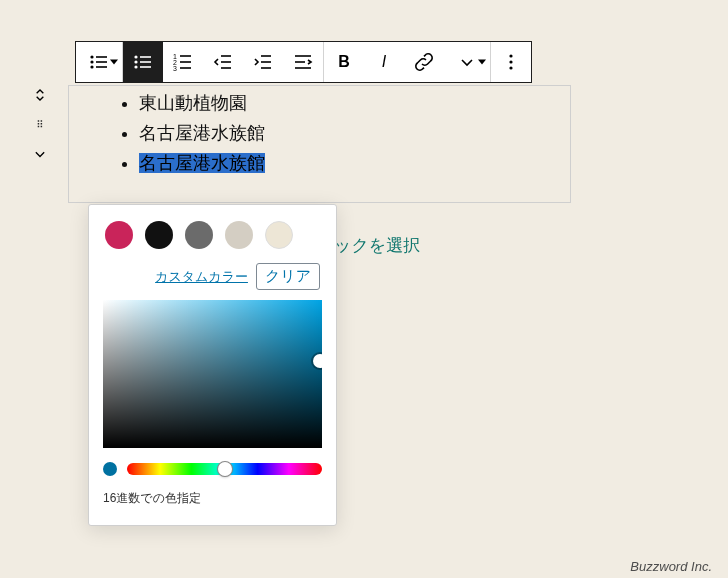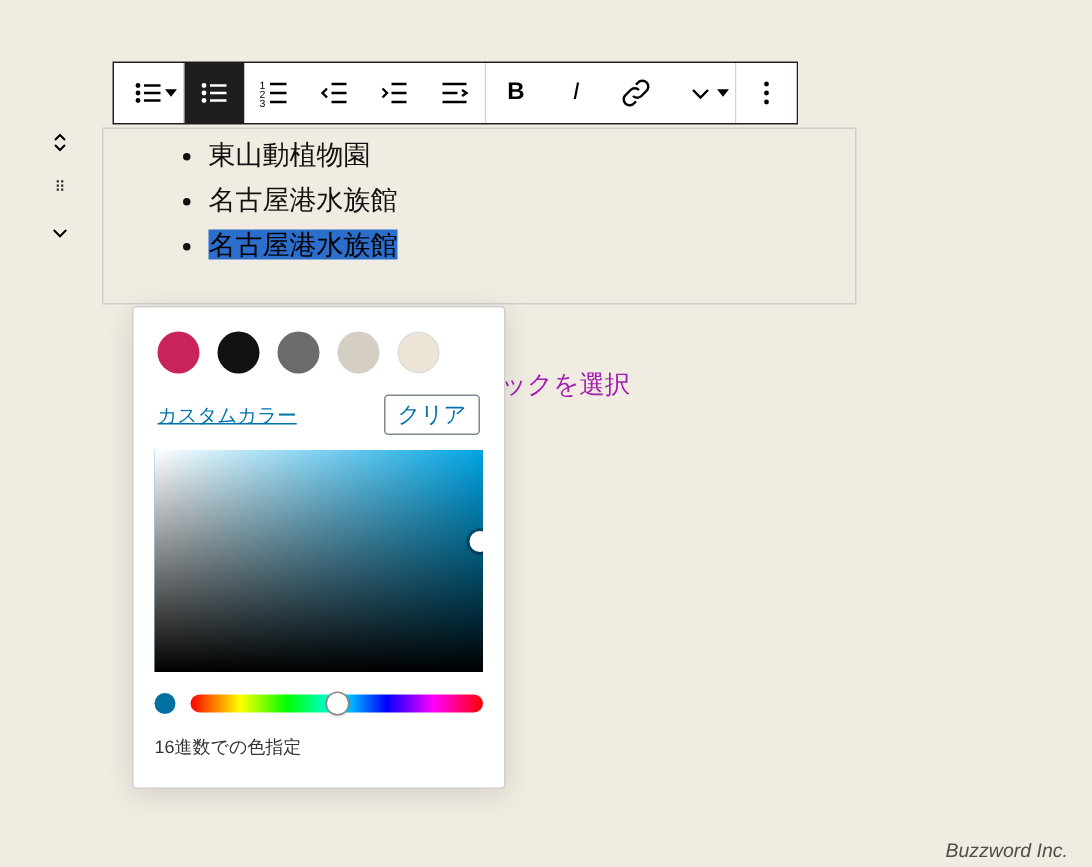--- a/index.html
+++ b/index.html
@@ -33,36 +33,36 @@
 .side-handle .dots, .side-handle .arrow { color: #2a2a2a; font-size: 10px; }
 .side-handle svg { width: 20px; height: 20px; }
 .block {
   position: absolute; left: 68px; top: 85px; width: 503px; min-height: 118px;
   border: 1px solid #cfcfcf; padding: 2px 22px 10px 22px; background: #f1ece2;
 }
 .block ul { list-style: disc; padding-left: 48px; }
 .block li { font-size: 18px; line-height: 30px; color: #111; }
 .hl { background: #2b6ecb; color: #000000; }
 .trail {
-  position: absolute; left: 334px; top: 245px; font-size: 17px; color: #a21caf;
+  position: absolute; left: 334px; top: 234px; font-size: 17px; color: #0f766e;
 }
 .popover {
   position: absolute; left: 88px; top: 204px; width: 249px;
   background: #fff; border: 1px solid #cfcfcf; border-radius: 3px;
   box-shadow: 0 4px 20px rgba(0,0,0,0.12);
   padding: 14px 14px 14px 14px;
 }
 .swatches { display: flex; gap: 12px; padding: 2px 0 14px 2px; }
 .swatch { width: 28px; height: 28px; border-radius: 50%; border: none; cursor: pointer; }
 .sw1 { background: #c9245a; }
 .sw2 { background: #111; }
 .sw3 { background: #6b6b6b; }
 .sw4 { background: #d4cec3; }
 .sw5 { background: #ede6d6; border: 1px solid #ddd; }
-.controls-row { display: flex; justify-content: space-between; align-items: center; gap: 8px; padding: 0 2px 10px; }
+.controls-row { display: flex; justify-content: flex-end; align-items: center; gap: 8px; padding: 0 2px 10px; }
 .link { color: #0073aa; text-decoration: underline; font-size: 13px; cursor: pointer; }
 .clear-btn {
   border: 1px solid #7e8993; background: #fff; color: #0073aa; font-size: 15px;
   padding: 3px 8px; border-radius: 3px; cursor: pointer;
 }
 .saturation {
   width: 100%; height: 148px; position: relative; overflow: hidden;
   background: linear-gradient(to top, #000, rgba(0,0,0,0)),
               linear-gradient(to right, #fff, rgba(255,255,255,0)),
               #00a4e4;

